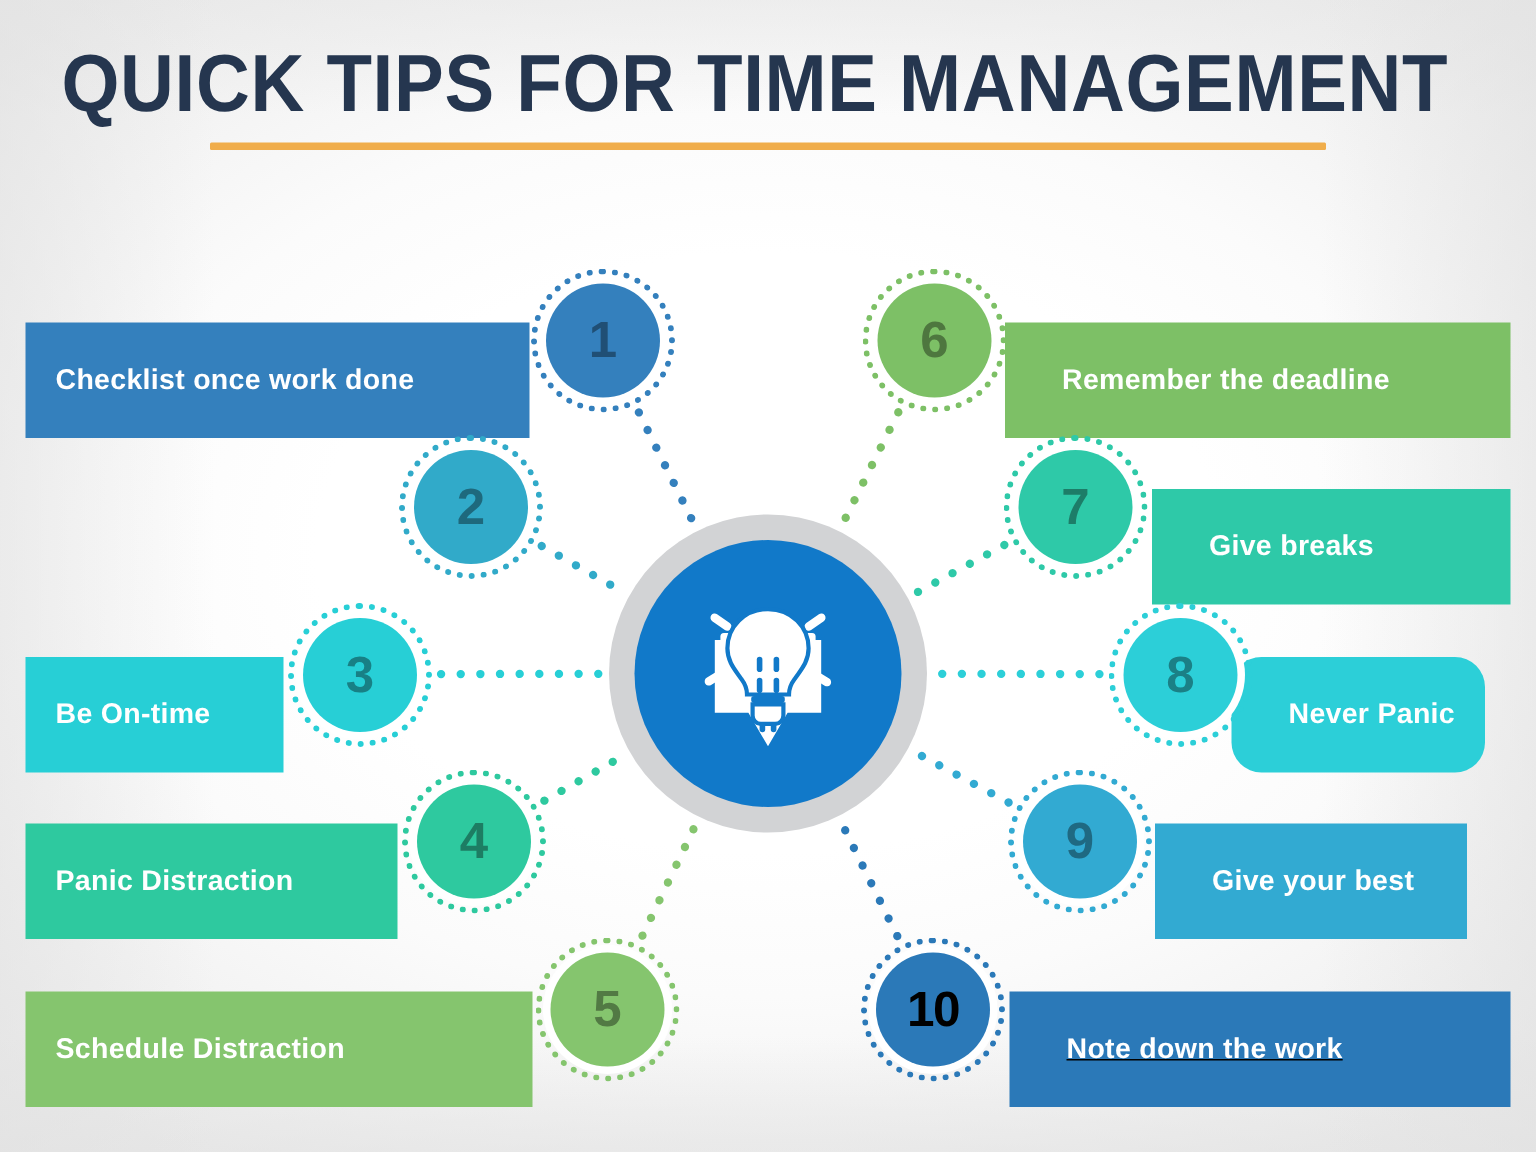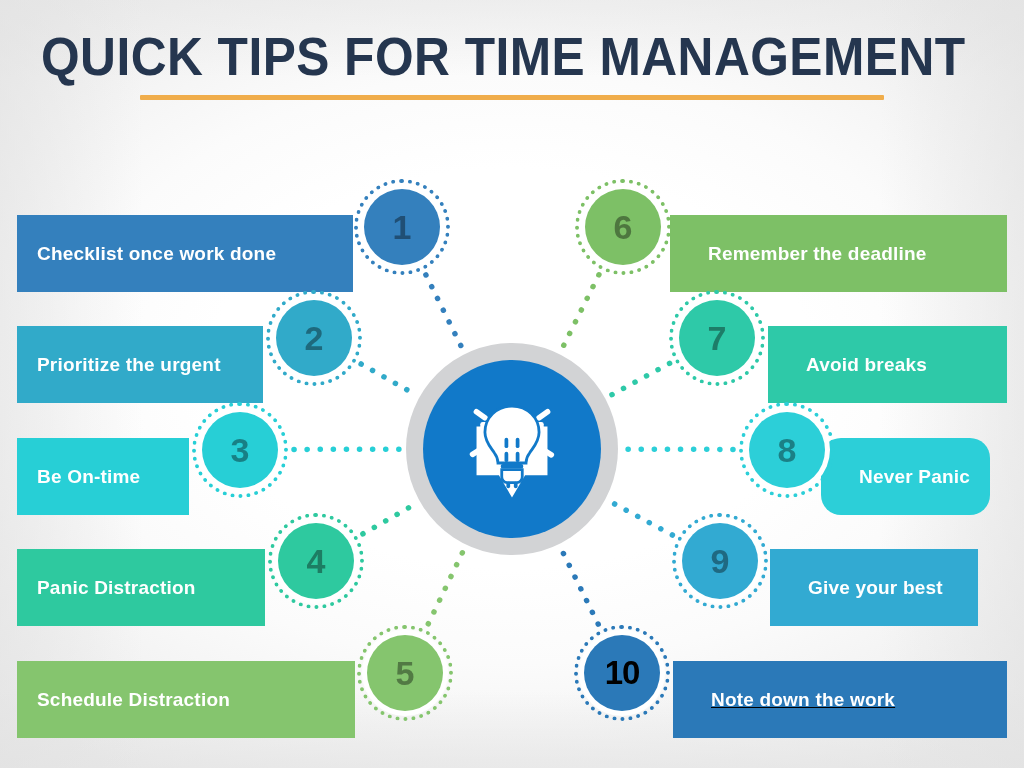--- a/index.html
+++ b/index.html
@@ -138,23 +138,20 @@
         </div>
         <div class="node" style="left: 402px; color: rgb(52, 128, 189);">
           <div class="halo"></div>
           <div class="ring"></div>
           <div class="disc">
             <span class="num" style="filter: none; color: rgb(32, 79, 117);">1</span>
           </div>
         </div>
       </div>
       <div class="row" style="left: 0px; top: 299px; width: 1024px;">
-        <div class="bar left" style="left: 17px; width: 246px; background: rgb(49, 170, 201);">
-          <span class="bar-label">Prioritize the urgent</span>
-        </div>
         <div class="node" style="left: 314px; color: rgb(49, 170, 201);">
           <div class="halo"></div>
           <div class="ring"></div>
           <div class="disc">
             <span class="num" style="filter: none; color: rgb(30, 105, 125);">2</span>
           </div>
         </div>
       </div>
       <div class="row" style="left: 0px; top: 411px; width: 1024px;">
         <div class="bar left" style="left: 17px; width: 172px; background: rgb(39, 207, 214);">
@@ -199,21 +196,21 @@
         <div class="node" style="left: 623px; color: rgb(125, 192, 102);">
           <div class="halo"></div>
           <div class="ring"></div>
           <div class="disc">
             <span class="num" style="filter: none; color: rgb(78, 119, 63);">6</span>
           </div>
         </div>
       </div>
       <div class="row" style="left: 0px; top: 299px; width: 1024px;">
         <div class="bar right" style="left: 768px; width: 239px; background: rgb(46, 201, 168);">
-          <span class="bar-label">Avoid breaks</span>
+          <span class="bar-label">Give breaks</span>
         </div>
         <div class="node" style="left: 717px; color: rgb(46, 201, 168);">
           <div class="halo"></div>
           <div class="ring"></div>
           <div class="disc">
             <span class="num" style="filter: none; color: rgb(29, 125, 104);">7</span>
           </div>
         </div>
       </div>
       <div class="row" style="left: 0px; top: 411px; width: 1024px;">

